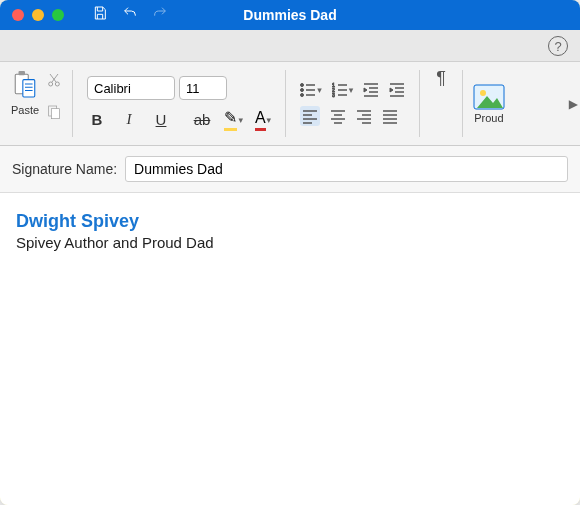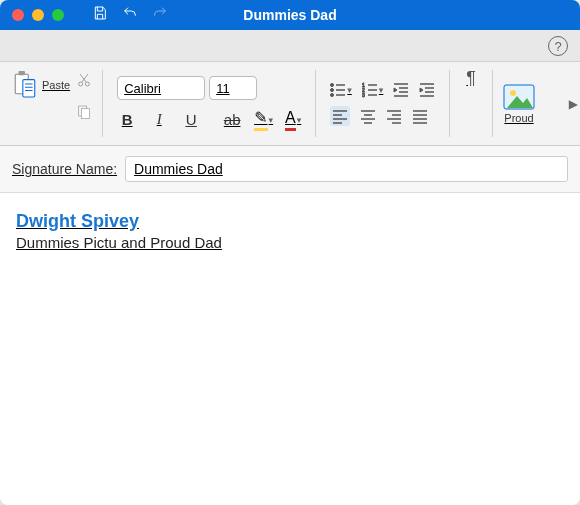--- a/index.html
+++ b/index.html
@@ -1,33 +1,33 @@
 <!DOCTYPE html>
 <html><head>
 <meta charset="utf-8">
 <style>
 * { box-sizing: border-box; margin: 0; padding: 0; }
 body { font-family: -apple-system, "Segoe UI", sans-serif; background: #f0f0f0; width: 580px; height: 505px; overflow: hidden; }
-.window { width: 580px; height: 505px; background: #fef9c3; border-radius: 8px; overflow: hidden; box-shadow: 0 2px 10px rgba(0,0,0,0.15); display: flex; flex-direction: column; text-decoration: underline; }
+.window { width: 580px; height: 505px; background: #fef9c3; border-radius: 8px; overflow: hidden; box-shadow: 0 2px 10px rgba(0,0,0,0.15); display: flex; flex-direction: column; }
 .titlebar { height: 30px; background: #0a6cd6; display: flex; align-items: center; padding: 0 12px; position: relative; }
 .traffic-lights { display: flex; gap: 8px; }
 .tl { width: 12px; height: 12px; border-radius: 50%; }
 .tl.red { background: #ff5f57; }
 .tl.yellow { background: #febc2e; }
 .tl.green { background: #28c840; }
 .tb-icons { display: flex; gap: 14px; margin-left: 28px; align-items: center; }
 .tb-icons svg { width: 16px; height: 16px; fill: none; stroke: #fff; stroke-width: 1.5; }
 .title-text { color: #fff; font-weight: 600; font-size: 14px; position: absolute; left: 50%; transform: translateX(-50%); }
 .tabbar { background: #e8e8e8; display: flex; align-items: center; padding: 6px 10px 0 10px; height: 32px; border-bottom: 1px solid #d0d0d0; position: relative; }
 .tab { font-size: 14px; font-weight: 700; color: #222; padding: 4px 2px; border-bottom: 3px solid #0a6cd6; }
 .help-icon { position: absolute; right: 12px; top: 6px; width: 20px; height: 20px; border: 1.5px solid #666; border-radius: 50%; display: flex; align-items: center; justify-content: center; font-size: 13px; color: #666; }
 .ribbon { background: #f3f3f3; border-bottom: 1px solid #ccc; padding: 6px 10px; display: flex; align-items: stretch; gap: 10px; height: 84px; position: relative; }
 .divider { width: 1px; background: #d0d0d0; margin: 2px 0; }
 .paste-area { display: flex; gap: 6px; align-items: flex-start; }
-.paste-main { display: flex; align-items: center; gap: 2px; }
+.paste-main { display: flex; flex-direction: column; align-items: center; gap: 2px; }
 .paste-icon-wrap { width: 30px; height: 34px; display: flex; align-items: center; justify-content: center; }
 .paste-label { font-size: 11px; color: #333; }
 .side-icons { display: flex; flex-direction: column; gap: 12px; padding-top: 4px; }
 .side-icons svg { width: 16px; height: 16px; }
 .font-group { display: flex; flex-direction: column; gap: 8px; padding: 2px 4px; justify-content: center; }
 .font-row1 { display: flex; gap: 4px; align-items: center; }
 .font-select { height: 24px; border: 1px solid #bbb; border-radius: 4px; background: #fff; font-size: 13px; padding: 0 6px; }
 .font-select.name { width: 88px; }
 .font-select.size { width: 48px; }
 .font-row2 { display: flex; gap: 12px; align-items: center; }
@@ -251,16 +251,16 @@
     <div class="expand-arrow">▶</div>
   </div>
 
   <div class="name-row">
     <span class="name-label">Signature Name:</span>
     <input class="name-input" value="Dummies Dad" style="">
   </div>
 
   <div class="editor">
     <div class="sig-name">Dwight Spivey</div>
-    <div class="sig-title">Dummies Pictu and Proud Dad</div>
+    <div class="sig-title">Spivey Author and Proud Dad</div>
   </div>
 
 </div>
 
 </body></html>

